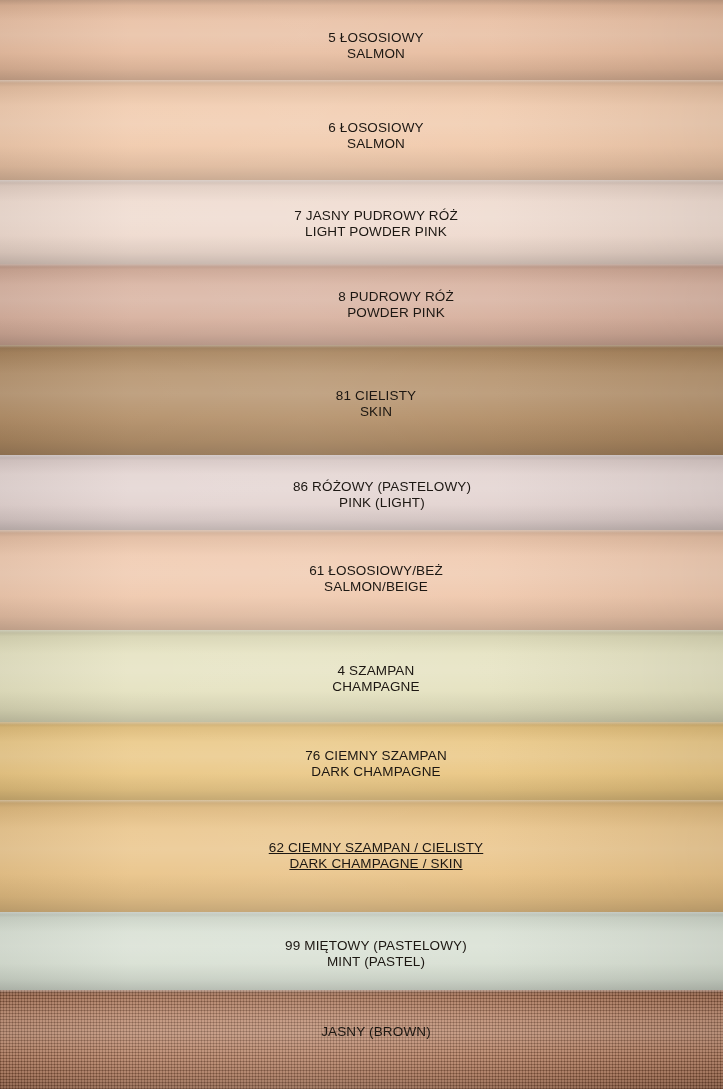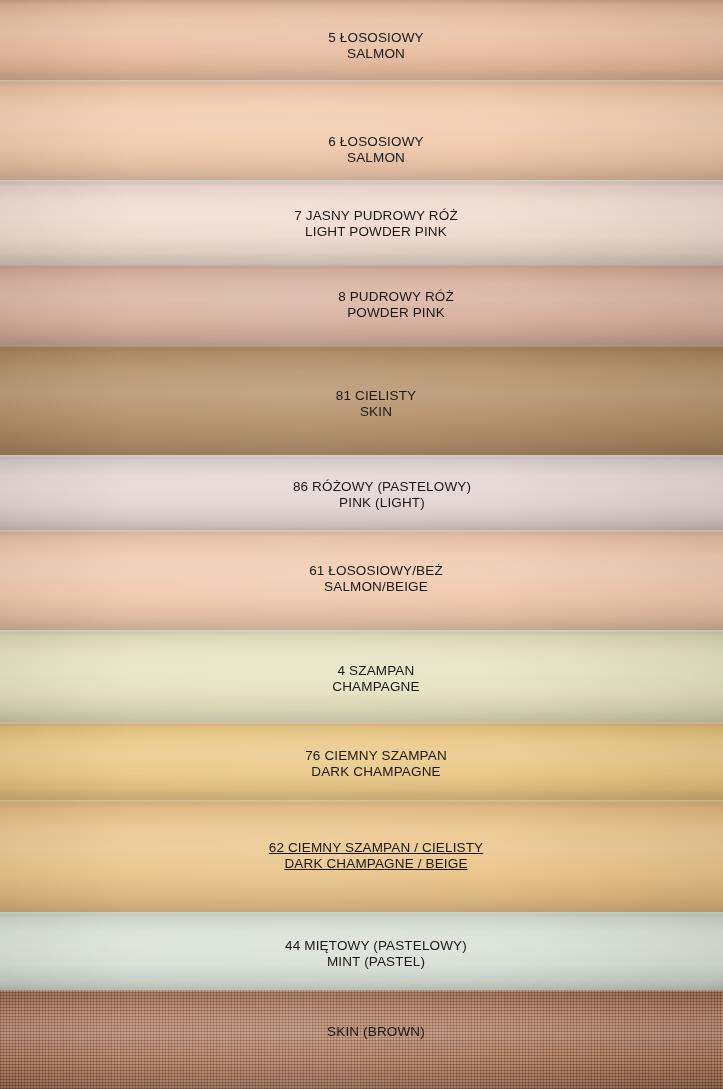--- a/index.html
+++ b/index.html
@@ -113,21 +113,21 @@
     <div class="label" style="top: 30px;">
       <span class="pl">5 ŁOSOSIOWY</span>
       <span class="en">SALMON</span>
     </div>
     <div class="band" style="top: 80px; height: 100px;">
       <div class="fill" style="background: rgb(240, 200, 169);"></div>
       <div class="drape"></div>
       <div class="sheen"></div>
       <div class="foldline"></div>
     </div>
-    <div class="label" style="top: 134px;">
+    <div class="label" style="top: 120px;">
       <span class="pl">6 ŁOSOSIOWY</span>
       <span class="en">SALMON</span>
     </div>
     <div class="band" style="top: 180px; height: 84px;">
       <div class="fill" style="background: rgb(238, 217, 205);"></div>
       <div class="drape"></div>
       <div class="sheen"></div>
       <div class="foldline"></div>
     </div>
     <div class="label" style="top: 208px;">
@@ -195,35 +195,35 @@
       <span class="en">DARK CHAMPAGNE</span>
     </div>
     <div class="band" style="top: 800px; height: 112px;">
       <div class="fill" style="background: rgb(233, 194, 133);"></div>
       <div class="drape"></div>
       <div class="sheen"></div>
       <div class="foldline"></div>
     </div>
     <div class="label" style="top: 840px; text-decoration: underline;">
       <span class="pl">62 CIEMNY SZAMPAN / CIELISTY</span>
-      <span class="en">DARK CHAMPAGNE / BEIGE</span>
+      <span class="en">DARK CHAMPAGNE / SKIN</span>
     </div>
     <div class="band" style="top: 912px; height: 78px;">
       <div class="fill" style="background: rgb(215, 223, 210);"></div>
       <div class="drape"></div>
       <div class="sheen"></div>
       <div class="foldline"></div>
     </div>
     <div class="label" style="top: 938px;">
-      <span class="pl">44 MIĘTOWY (PASTELOWY)</span>
+      <span class="pl">99 MIĘTOWY (PASTELOWY)</span>
       <span class="en">MINT (PASTEL)</span>
     </div>
     <div class="band mesh" style="top: 990px; height: 99px;">
       <div class="fill" style="background: rgb(169, 107, 73);"></div>
       <div class="weave"></div>
       <div class="drape"></div>
       <div class="sheen"></div>
       <div class="foldline"></div>
     </div>
     <div class="label" style="top: 1024px;">
-      <span class="en">SKIN (BROWN)</span>
+      <span class="en">JASNY (BROWN)</span>
     </div>
   </div>
 
 </body></html>

